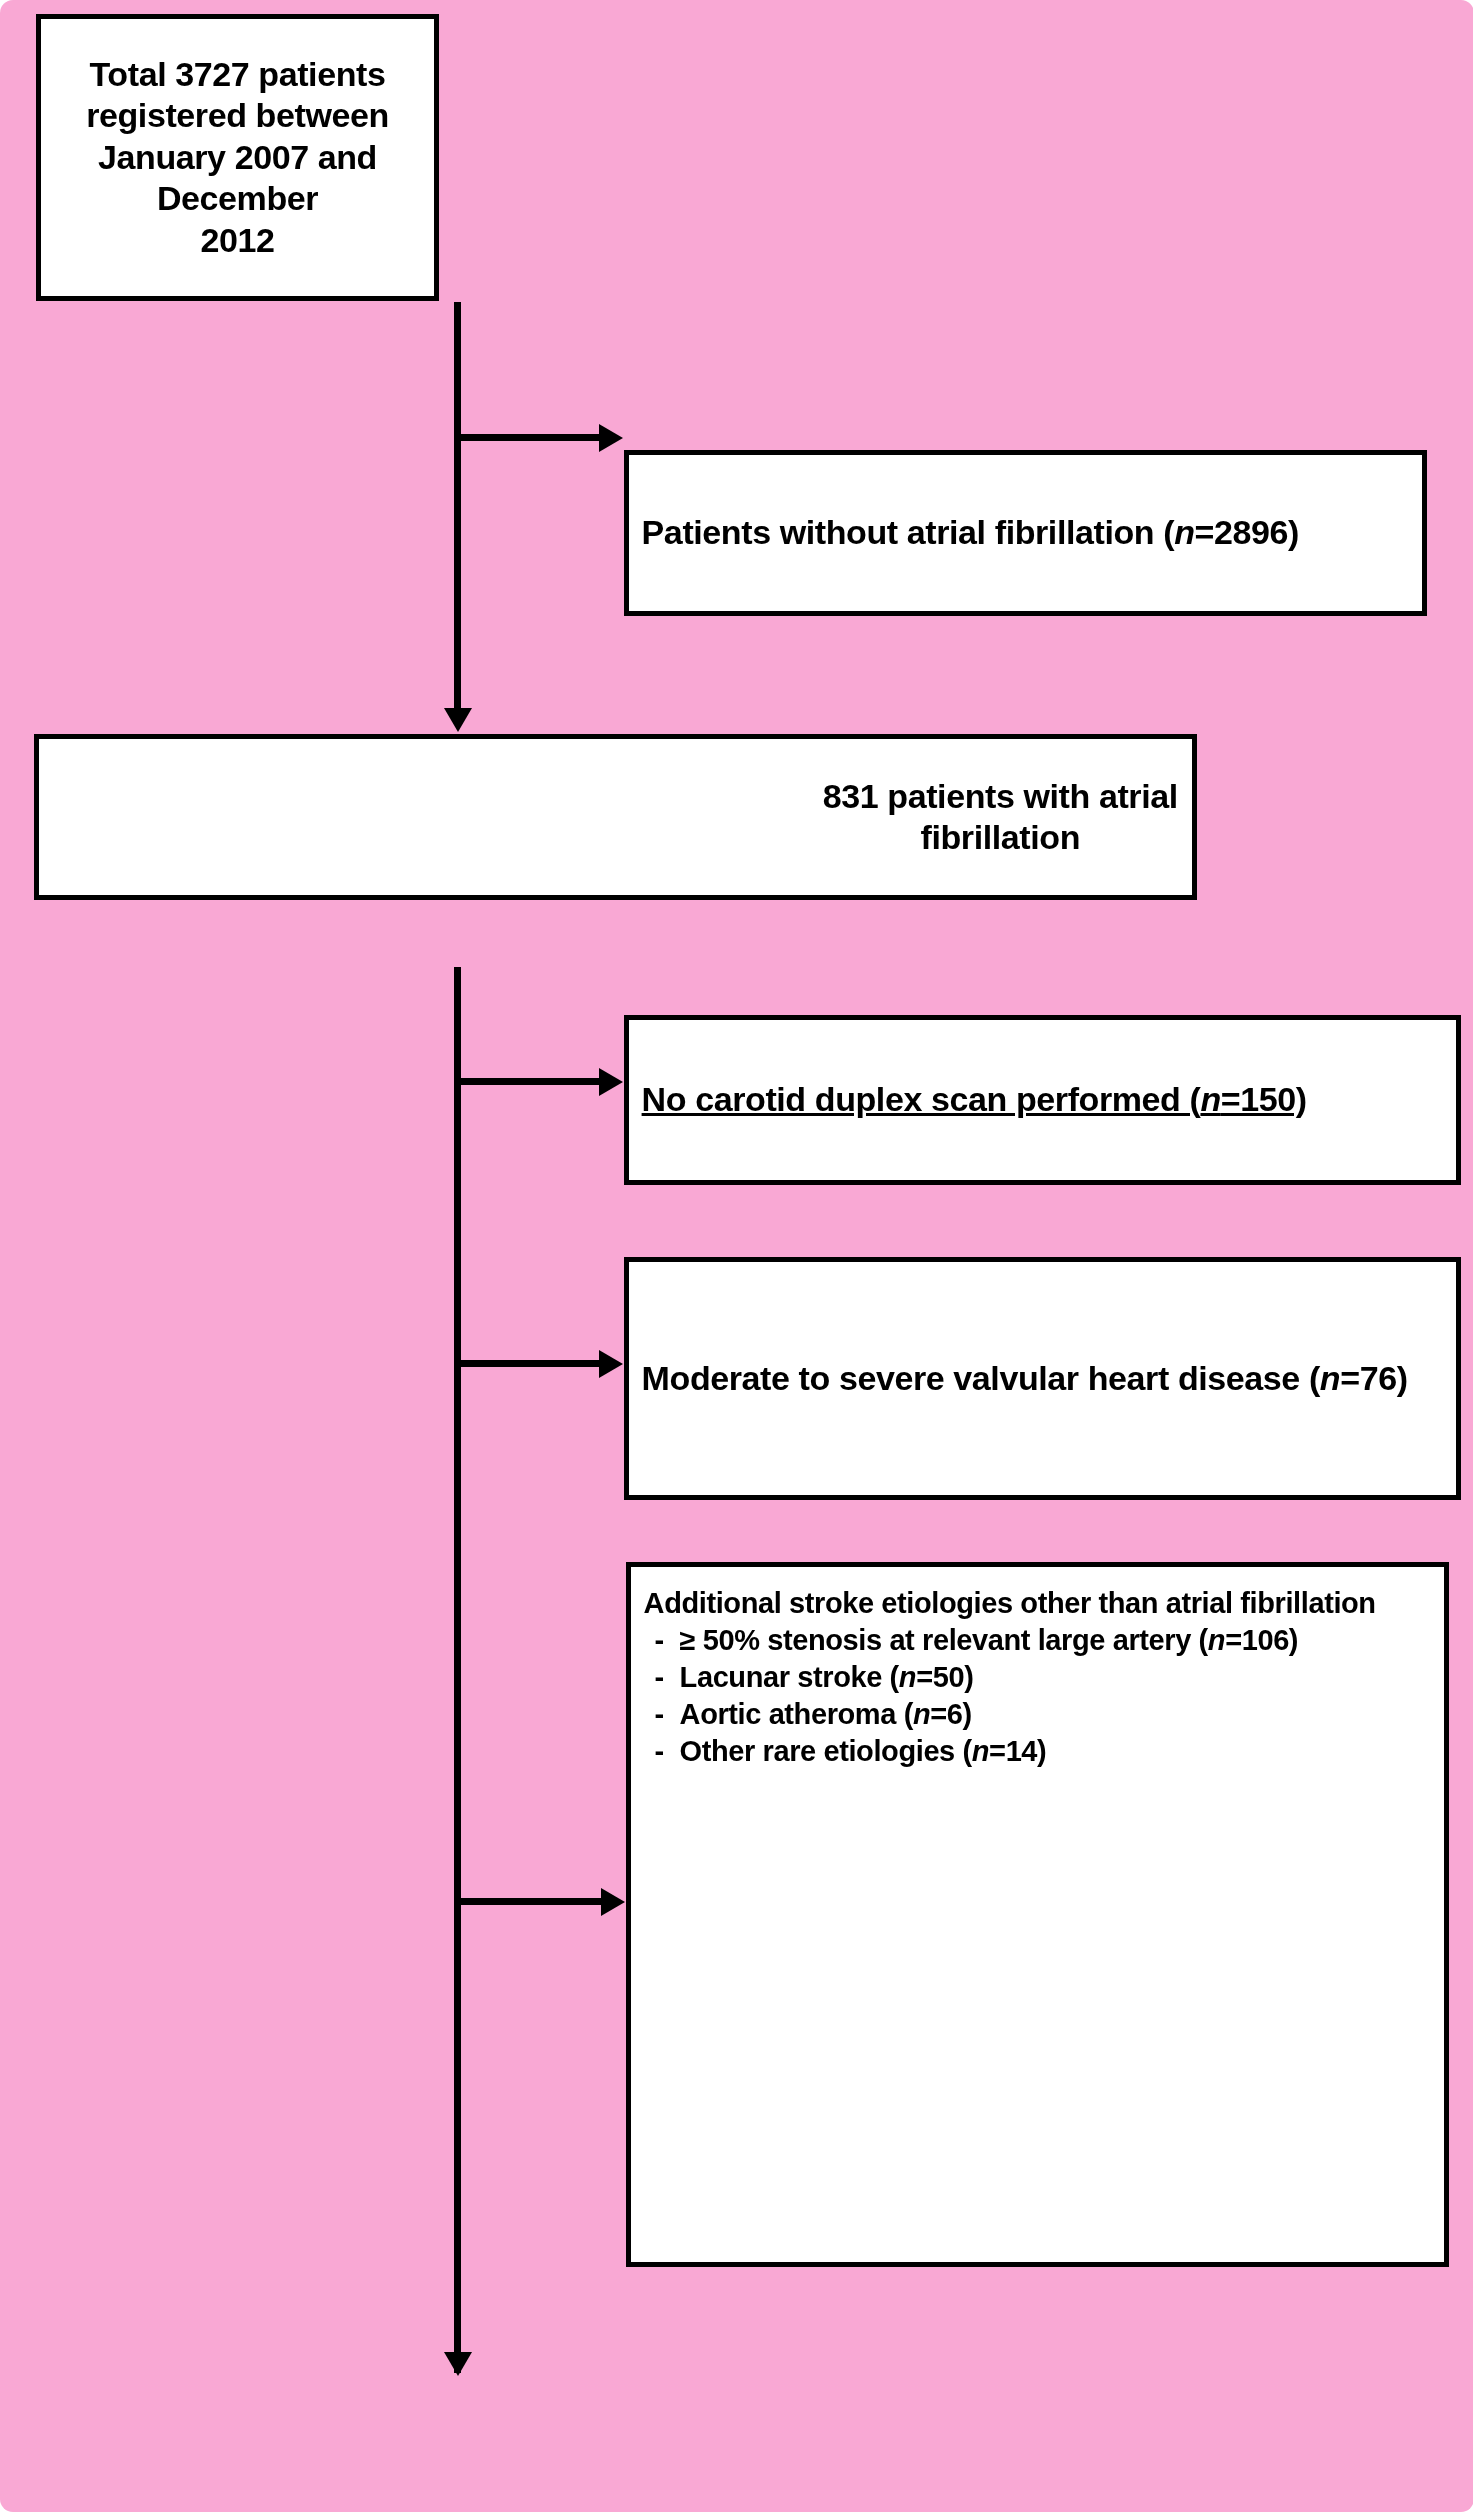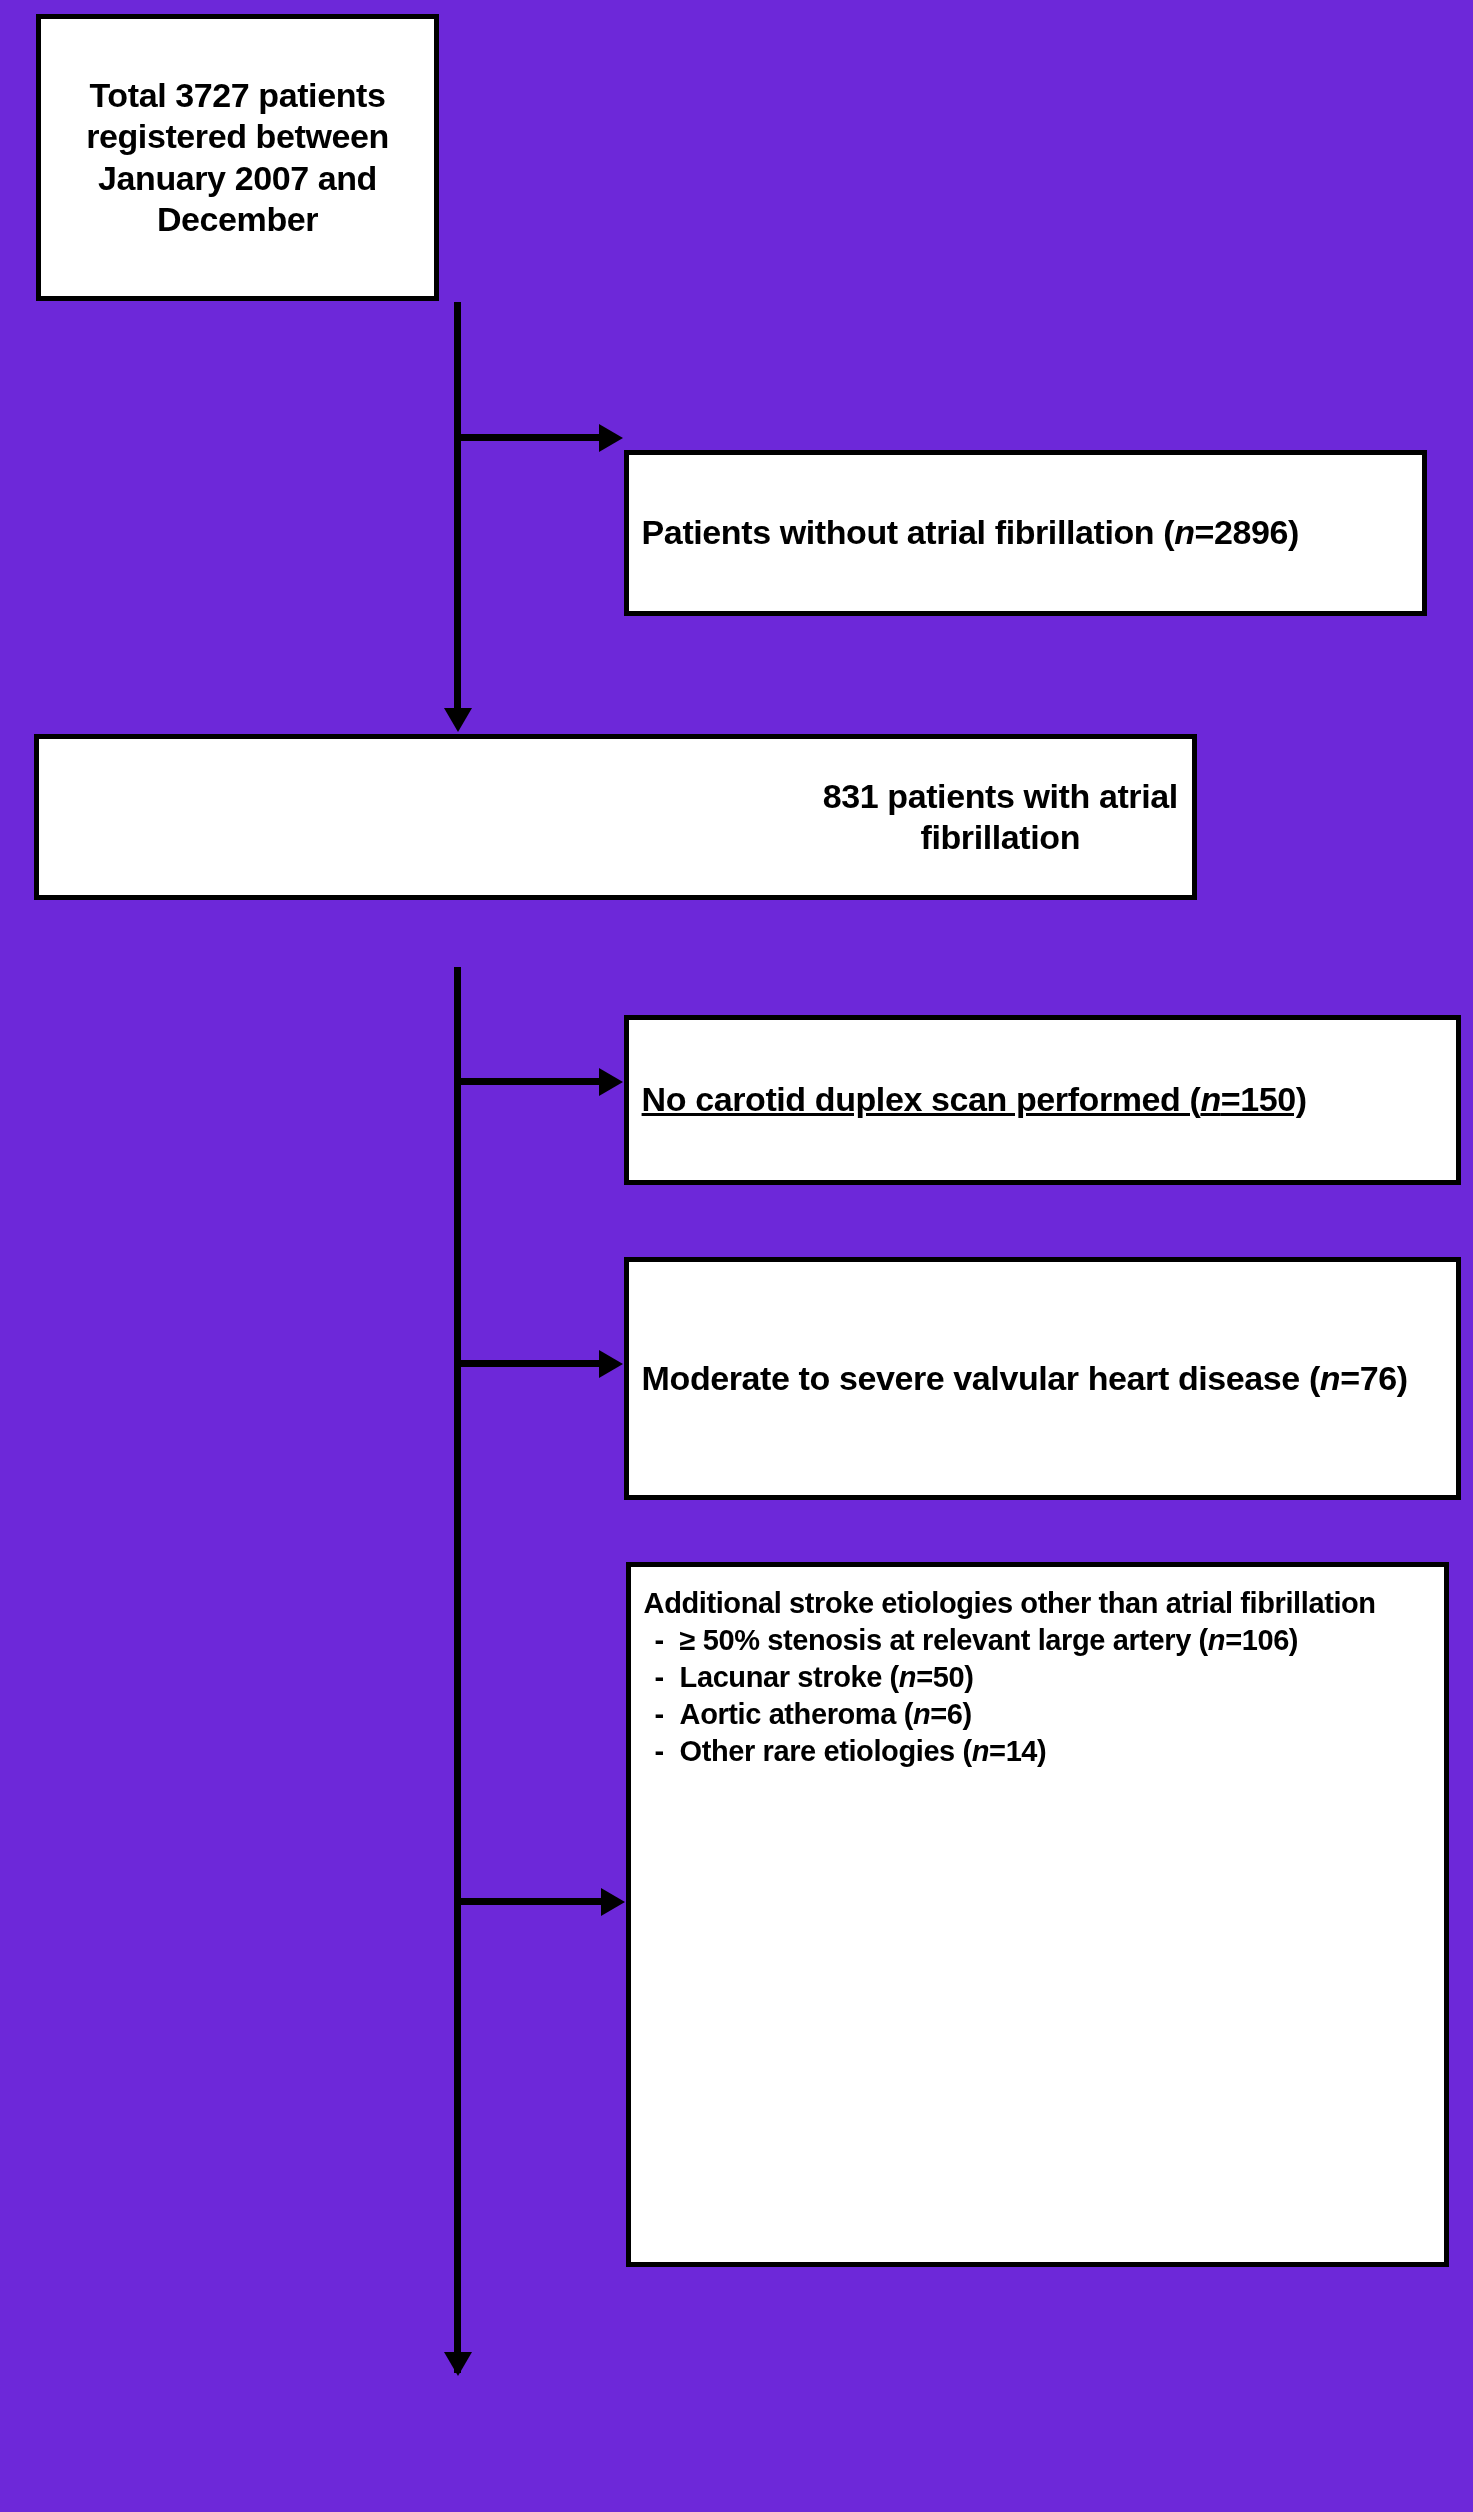--- a/index.html
+++ b/index.html
@@ -7,22 +7,23 @@
     padding: 0;
     background: #ffffff;
   }
   body {
     font-family: "Liberation Sans", sans-serif;
   }
   #flowchart-canvas {
     position: relative;
     width: 1474px;
     height: 2512px;
-    background: #6d28d9;
+    background: #f9a8d4;
     overflow: hidden;
+    border-radius: 13px;
   }
   .node-box {
     position: absolute;
     box-sizing: border-box;
     border: 5.5px solid #000000;
     background: #ffffff;
     display: flex;
     flex-direction: column;
     justify-content: center;
   }
@@ -113,20 +114,21 @@
   <div class="h-line" style="left:454px; top:1898px; width:148px;"></div>
   <div class="arrow-right" style="left:601px; top:1888px;"></div>
 
   <div class="arrow-down" style="left:444px; top:2352px;"></div>
 
   <div class="node-box" style="left:36px; top:14.2px; width:403px; height:287px;">
     <div class="node-text center-text" style="font-size:34px;">
       <div>Total 3727 patients</div>
       <div>registered between</div>
       <div>January 2007 and December</div>
+      <div>2012</div>
     </div>
   </div>
 
   <div class="node-box" style="left:624px; top:450px; width:803px; height:166px;">
     <div class="node-text left-text" style="font-size:34px;">
       <span>Patients without atrial fibrillation (</span><span class="italic-n">n</span><span>=2896)</span>
     </div>
   </div>
 
   <div class="node-box" style="left:34px; top:734px; width:1163px; height:166px;align-items:flex-end;">

